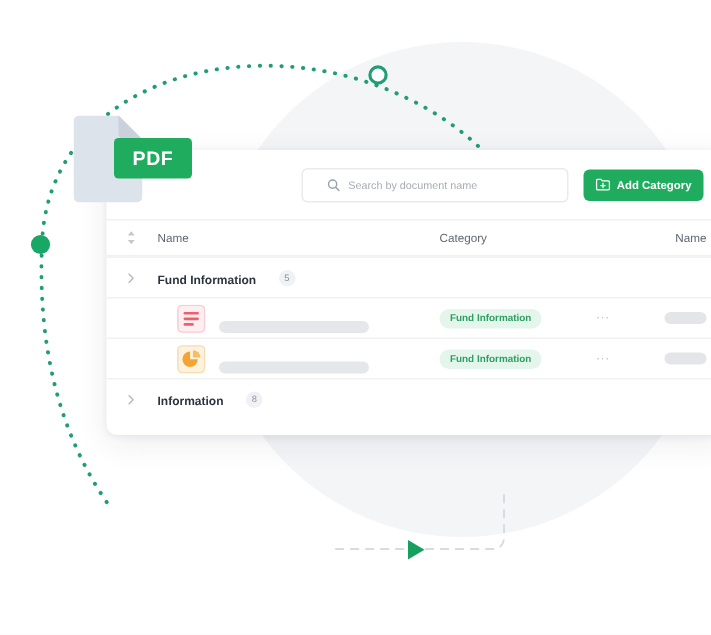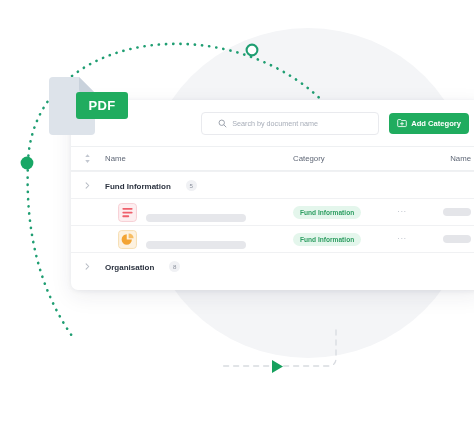--- a/index.html
+++ b/index.html
@@ -388,21 +388,21 @@
         </div>
       </div>
 
       <div class="tbl-row">
         <div class="c-toggle">
           <svg class="caret" width="5" height="7" viewBox="0 0 6 9" xmlns="http://www.w3.org/2000/svg">
             <path d="M1.2 1 L4.6 4.5 L1.2 8" fill="none" stroke="#b6bbc4" stroke-width="1.3" stroke-linecap="round" stroke-linejoin="round"></path>
           </svg>
         </div>
         <div class="c-name">
-          <span class="group-label">Organisation</span>
+          <span class="group-label">Information</span>
           <span class="count-badge">8</span>
         </div>
         <div class="c-cat"></div>
         <div class="c-more"></div>
         <div class="c-size"></div>
       </div>
 
     </div>
   </div>
 

